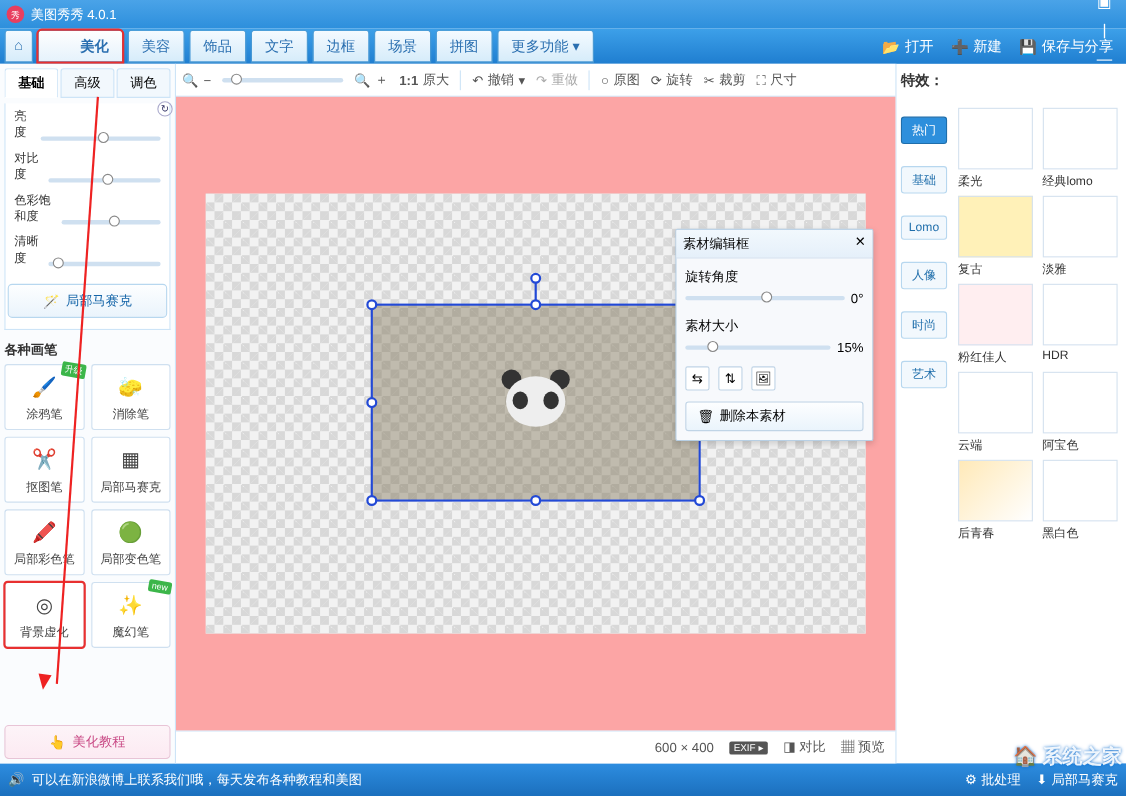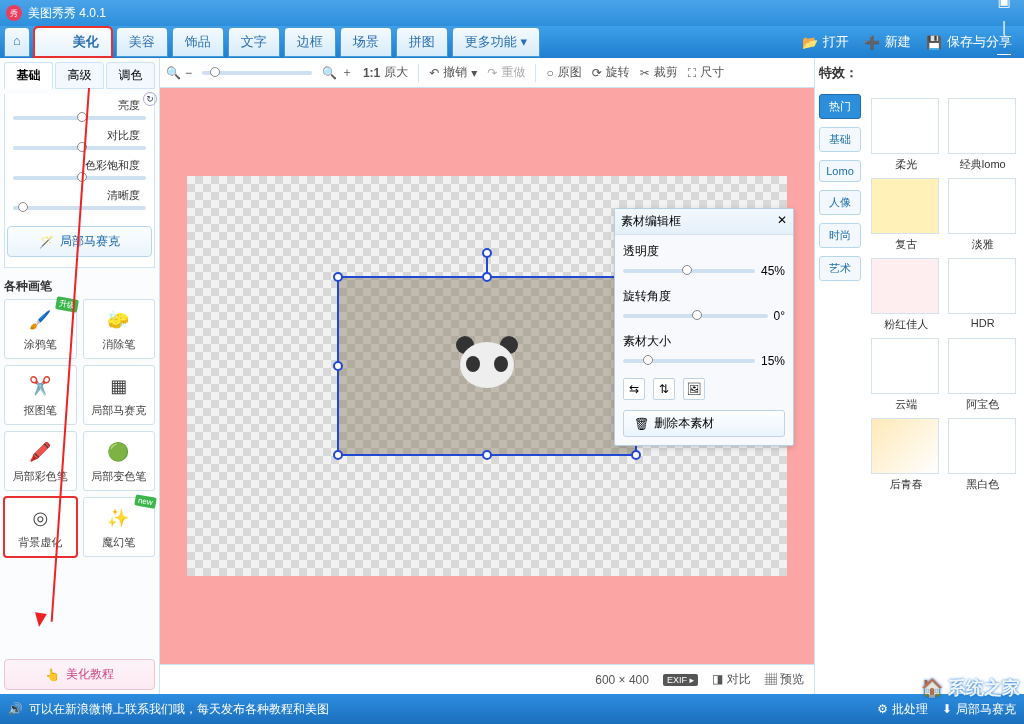--- a/index.html
+++ b/index.html
@@ -22,21 +22,21 @@
 
 .workarea { display: flex; height: 636px; }
 
 .leftpanel { width: 160px; border-right: 1px solid #cde4f7; display: flex; flex-direction: column; padding: 4px; background: #fafcfe; }
 .subtabs { display: flex; gap: 2px; margin-bottom: 6px; position: relative; }
 .subtab { flex: 1; text-align: center; padding: 4px 0; border: 1px solid #cde4f7; background: #f2f8fd; border-radius: 3px 3px 0 0; cursor: pointer; font-size: 12px; }
 .subtab.active { background: #fff; border-bottom-color: #fff; font-weight: bold; }
 .reset-icon { position: absolute; right: -2px; top: 30px; width: 14px; height: 14px; border: 1px solid #aac; border-radius: 50%; font-size: 9px; text-align: center; line-height: 12px; color: #336; }
 
 .sliders { display: flex; flex-direction: column; gap: 8px; padding: 4px 2px 10px 2px; border: 1px solid #cde4f7; border-top: none; background: #fff; margin-top: -1px; }
-.slider-row { display: flex; flex-direction: column; align-items: flex-end; font-size: 11px; color: #333; padding: 0 6px; }
+.slider-row { display: flex; flex-direction: row; align-items: flex-end; font-size: 11px; color: #333; padding: 0 6px; }
 .slider-row .label { align-self: flex-end; margin-right: 6px; }
 .slider-track { width: 100%; height: 4px; background: #cfe0f0; border-radius: 3px; position: relative; margin-top: 3px; }
 .slider-thumb { position: absolute; top: -4px; left: 48%; width: 10px; height: 10px; background: #fff; border: 1px solid #888; border-radius: 50%; }
 
 .onekey { margin-top: 8px; border: 1px solid #b7d7ef; border-radius: 4px; padding: 6px; text-align: center; background: linear-gradient(#fdfeff,#eaf4fc); cursor: pointer; display: flex; align-items: center; justify-content: center; gap: 6px; color: #1565a8; }
 
 .brushes-title { margin-top: 10px; font-size: 12px; font-weight: bold; color: #333; }
 .brush-grid { display: grid; grid-template-columns: 1fr 1fr; gap: 6px; margin-top: 4px; }
 .brush { border: 1px solid #cfe0f0; border-radius: 3px; background: #fff; text-align: center; padding: 6px 0; cursor: pointer; font-size: 11px; color: #444; position: relative; }
 .brush.highlight { outline: 2px solid #e83030; outline-offset: -1px; }
@@ -81,26 +81,26 @@
 .prow .track { flex:1; height:4px; background:#cfe0f0; border-radius:3px; position:relative; }
 .prow .track .th { position:absolute; top:-4px; width:10px; height:10px; background:#fff; border:1px solid #888; border-radius:50%; }
 .iconbar { display:flex; gap:8px; }
 .iconbtn { width:22px; height:22px; border:1px solid #c0d4e6; background:#fff; border-radius:2px; display:flex;align-items:center;justify-content:center; font-size:12px; cursor:pointer; }
 .delbtn { border:1px solid #c0d4e6; background:linear-gradient(#fdfeff,#eaf4fc); padding:4px 10px; border-radius:3px; cursor:pointer; display:flex;align-items:center;gap:5px; }
 
 .canvas-status { height: 30px; border-top: 1px solid #cde4f7; display:flex; align-items:center; justify-content:flex-end; gap:14px; padding: 0 10px; color:#555; font-size:12px; }
 .exif-badge { background:#555; color:#fff; font-size:9px; padding:1px 4px; border-radius:2px; }
 
 .rightpanel { width: 210px; border-left: 1px solid #cde4f7; display:flex; }
-.fx-col { width: 50px; display:flex; flex-direction:column; gap:8px; padding:6px 4px; }
+.fx-col { width: 50px; display:flex; flex-direction:column; gap:20px; padding:6px 4px; }
 .fx-col .hdr { font-weight:bold; font-size:13px; color:#333; margin-bottom:4px; }
 .fx-tab { border:1px solid #b7d7ef; background:#f2f8fd; padding:4px 2px; text-align:center; border-radius:3px; cursor:pointer; font-size:11px; color:#1f6eab; }
 .fx-tab.active { background:#2d8fdc; color:#fff; border-color:#1f6eab; }
 .fx-grid { flex:1; padding: 40px 6px 6px; display:grid; grid-template-columns:1fr 1fr; gap:6px; align-content:start; overflow:auto; }
-.fx-item { text-align:center; font-size:11px; color:#333; cursor:pointer; }
+.fx-item { text-align:left; font-size:11px; color:#333; cursor:pointer; }
 .fx-thumb { width:68px; height:56px; border:1px solid #d4e2ef; margin-bottom:3px; }
 
 .statusbar { height: 30px; background: linear-gradient(#2d8de0,#1b6fbd); display:flex; align-items:center; color:#fff; padding:0 8px; gap:14px; font-size:12px; }
 .statusbar .msg { flex:1; display:flex; align-items:center; gap:6px; }
 .statusbar .act { cursor:pointer; display:flex; align-items:center; gap:4px; }
 
 .arrow-line { position:absolute; left:88px; top:30px; width:2px; height:535px; background:linear-gradient(#e22,#e22); transform-origin:top; transform:rotate(4deg); z-index:50; pointer-events:none; }
 .arrow-head { position:absolute; left:34px; top:555px; width:0;height:0; border-left:6px solid transparent; border-right:6px solid transparent; border-top:14px solid #e22; z-index:51; transform:rotate(8deg); pointer-events:none; }
 
 .watermark { position:absolute; right:4px; bottom:24px; color:rgba(255,255,255,.9); font-size:18px; font-weight:bold; text-shadow:0 0 3px #06c; pointer-events:none; display:flex; align-items:center; gap:4px; }
@@ -257,29 +257,20 @@
         </div>
       </div>
 
       <div class="float-panel">
         <div class="hd">
           <span>素材编辑框</span>
           <span>✕</span>
         </div>
         <div class="body">
           <div class="prow">
-            <span>透明度</span>
-            <div class="rline">
-                <div class="track">
-                  <div class="th" style="left:45%"></div>
-                </div>
-                <span>45%</span>
-              </div>
-          </div>
-          <div class="prow">
             <span>旋转角度</span>
             <div class="rline">
                 <div class="track">
                   <div class="th" style="left:48%"></div>
                 </div>
                 <span>0°</span>
               </div>
           </div>
           <div class="prow">
             <span>素材大小</span>

